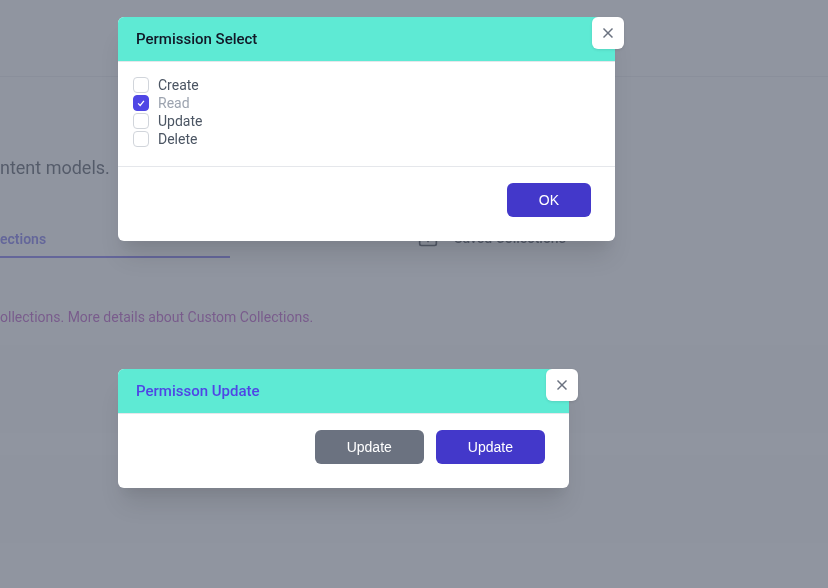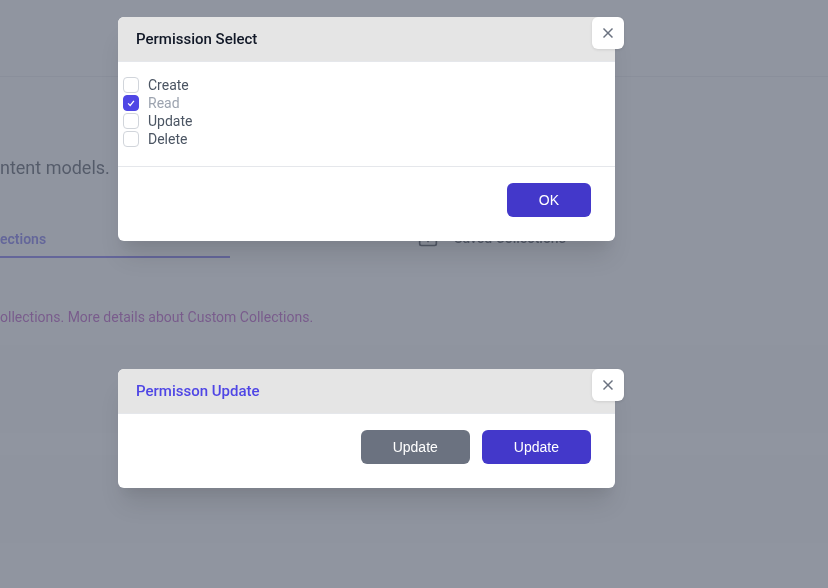--- a/index.html
+++ b/index.html
@@ -96,25 +96,25 @@
       box-shadow: 0 20px 25px -5px rgba(0,0,0,0.1), 0 10px 10px -5px rgba(0,0,0,0.04);
     }
     .modal-1 {
       left: 118px;
       top: 17px;
       width: 497px;
     }
     .modal-2 {
       left: 118px;
       top: 369px;
-      width: 497px;
+      width: 451px;
     }
     .modal-header {
       padding: 13px 18px;
-      background: #e5e5e5;
+      background: #5eead4;
       border-bottom: 1px solid #e5e7eb;
       border-top-left-radius: 6px;
       border-top-right-radius: 6px;
       position: relative;
     }
     .modal-title {
       font-size: 15px;
       font-weight: 500;
       color: #111827;
     }
@@ -138,21 +138,21 @@
       color: #6B7280;
     }
     .close-x {
       width: 18px;
       height: 18px;
       stroke: currentColor;
       stroke-width: 2;
       fill: none;
     }
     .modal-body {
-      padding: 14px 18px 18px 5px;
+      padding: 14px 18px 18px 15px;
     }
     .checkbox-row {
       display: flex;
       align-items: center;
       gap: 9px;
       padding: 1px 0;
     }
     .checkbox {
       width: 16px;
       height: 16px;

